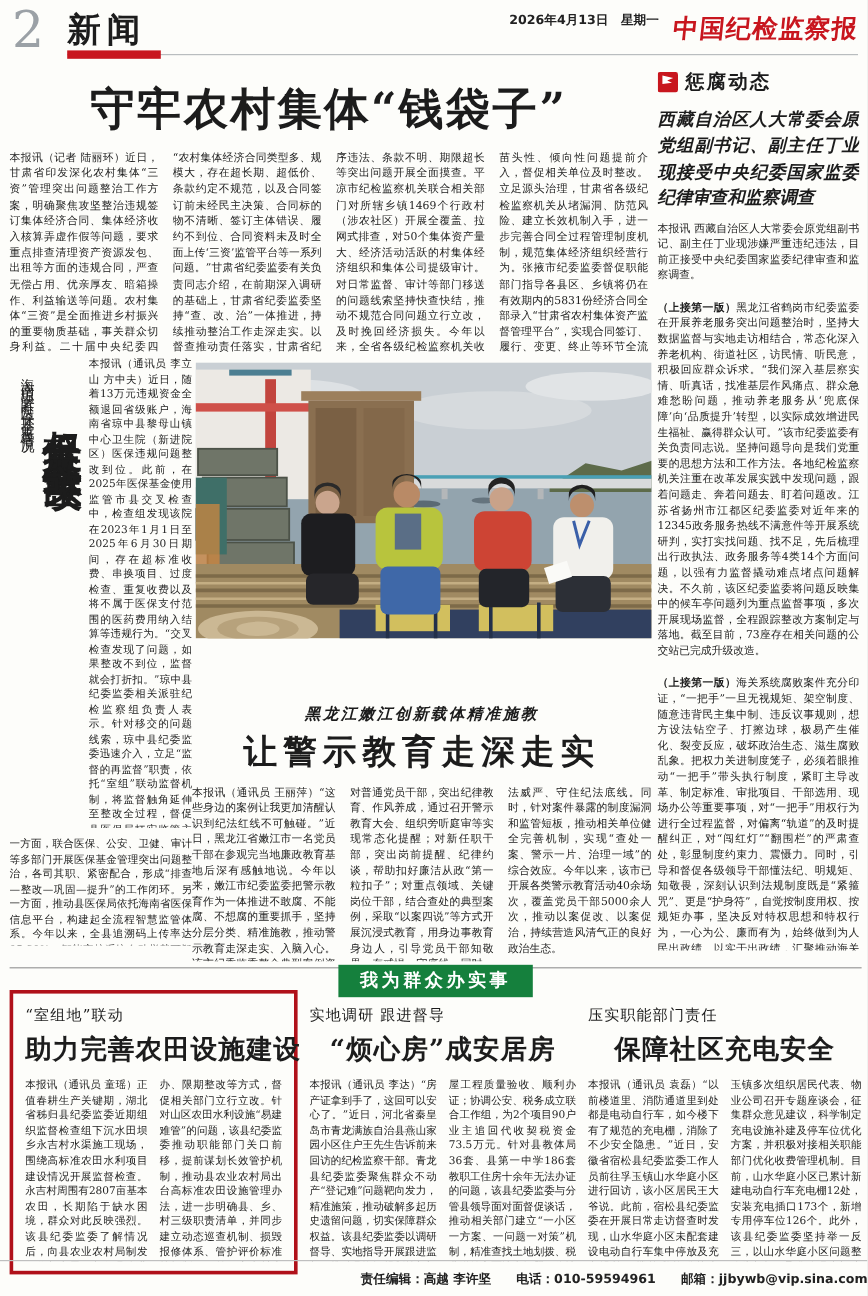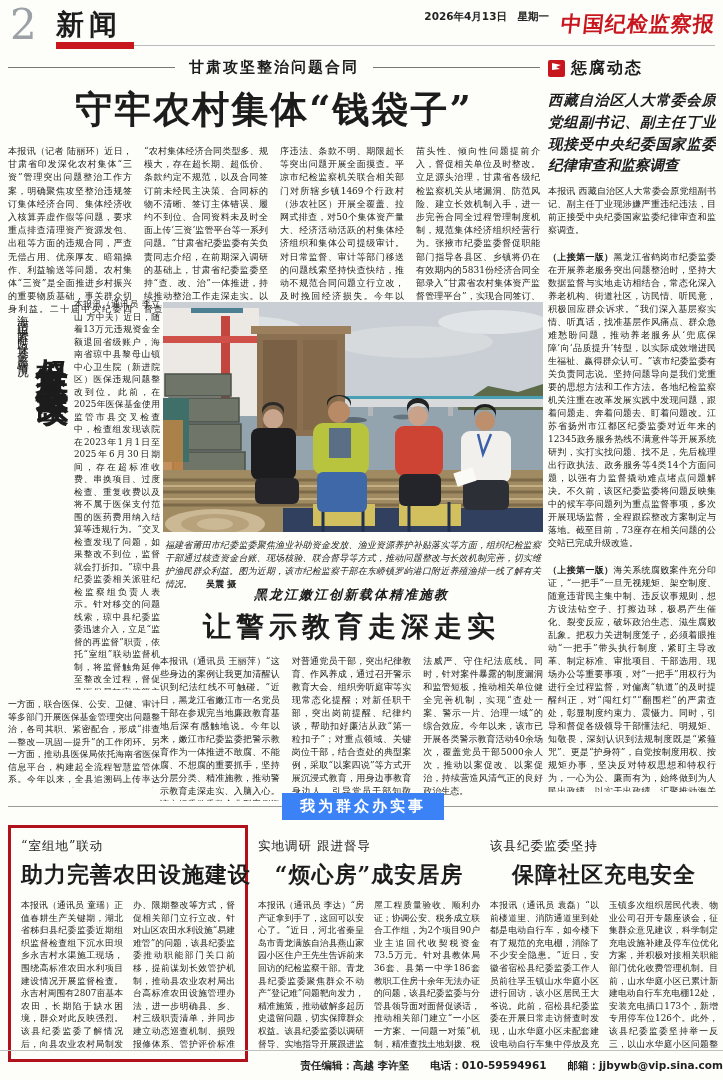--- a/index.html
+++ b/index.html
@@ -52,21 +52,21 @@
   .edu{position:absolute;left:160px;top:586px;width:383px;}
   .edu .kicker{text-align:center;font-size:13px;font-weight:bold;letter-spacing:2px;font-style:italic;}
   .edu h2{margin:4px 0 9px;text-align:center;font-size:28px;font-weight:800;letter-spacing:5px;}
   .cols3{display:flex;gap:12px;height:146px;overflow:hidden;}
   .cols3 .col{flex:1;font-size:9px;line-height:13px;text-align:justify;overflow:hidden;}
 
   
   .service{position:absolute;left:8px;top:793px;width:710px;}
   .banner-row{position:relative;height:28px;}
   .banner-line{position:absolute;left:0;right:0;top:13px;height:1px;background:#9a9a9a;}
-  .banner-badge{position:absolute;left:50%;top:0;transform:translateX(-50%);background:#3b82f6;color:#fff;
+  .banner-badge{position:absolute;left:50%;top:11px;transform:translateX(-50%);background:#15803d;color:#fff;
                 font-size:15px;font-weight:bold;letter-spacing:3px;padding:4px 18px;}
   .service-grid{display:flex;gap:10px;margin-top:4px;align-items:stretch;}
   .svc{box-sizing:border-box;}
   .svc-1{width:240px;border:3px solid #b0111a;padding:10px 10px 8px;}
   .svc-2{width:222px;padding-top:13px;}
   .svc-3{width:228px;padding-top:13px;}
   .svc-kicker{text-align:left;font-size:12.5px;letter-spacing:1px;}
   .svc h2{margin:5px 0 9px;text-align:center;font-size:22px;font-weight:900;letter-spacing:1px;white-space:nowrap;}
   .cols2{display:flex;gap:10px;height:152px;overflow:hidden;}
   .cols2 .col{flex:1;font-size:8.8px;line-height:12.6px;text-align:justify;overflow:hidden;}
@@ -86,25 +86,20 @@
     <div class="section-title">新闻</div>
     <div class="header-rule"></div>
     <div class="section-underline"></div>
     <div class="mast-right">
       <span class="mast-date">2026年4月13日　星期一</span>
       <span class="paper-name">中国纪检监察报</span>
     </div>
   </header>
 
   <section class="lead">
-    <div class="kicker-row">
-      <span class="rule"></span>
-      <h3>甘肃攻坚整治问题合同</h3>
-      <span class="rule"></span>
-    </div>
     <h1>守牢农村集体“钱袋子”</h1>
     <div class="cols4">
       <div class="col">本报讯（记者 陆丽环）近日，甘肃省印发深化农村集体“三资”管理突出问题整治工作方案，明确聚焦攻坚整治违规签订集体经济合同、集体经济收入核算弄虚作假等问题，要求重点排查清理资产资源发包、出租等方面的违规合同，严查无偿占用、优亲厚友、暗箱操作、利益输送等问题。农村集体“三资”是全面推进乡村振兴的重要物质基础，事关群众切身利益。二十届中央纪委四次、五次全会连续两年对整治农村集体“三资”管理突出问题作出部署。甘肃省纪委监委自2024年起在全省开展农村集体“三资”管理突出问题专项整治，今年进入拓展提升专项整治攻坚阶段。今年以来，甘肃省各级纪检监察机关立足职能职责，紧盯突出问题持续压实责任，以有力监督执纪向系统治理和问题合同“亮剑”，守牢农村集体“钱袋子”。</div>
       <div class="col">“农村集体经济合同类型多、规模大，存在超长期、超低价、条款约定不规范，以及合同签订前未经民主决策、合同标的物不清晰、签订主体错误、履约不到位、合同资料未及时全面上传‘三资’监管平台等一系列问题。”甘肃省纪委监委有关负责同志介绍，在前期深入调研的基础上，甘肃省纪委监委坚持“查、改、治”一体推进，持续推动整治工作走深走实。以督查推动责任落实，甘肃省纪委监委建立每月调度机制，对农业农村等行业主管部门集中督查。驻省农业农村厅纪检监察组与驻在单位成立深化农村集体“三资”管理突出问题整治工作专班，对全省264个重点村全覆盖督导，持续压实县乡监管责任和村级实施主体责任。天水市纪委监委督促农业农村、财政、审计等部门协同发力，对经济合同中存在的内容违规、程</div>
       <div class="col">序违法、条款不明、期限超长等突出问题开展全面摸查。平凉市纪检监察机关联合相关部门对所辖乡镇1469个行政村（涉农社区）开展全覆盖、拉网式排查，对50个集体资产量大、经济活动活跃的村集体经济组织和集体公司提级审计。对日常监督、审计等部门移送的问题线索坚持快查快结，推动不规范合同问题立行立改，及时挽回经济损失。今年以来，全省各级纪检监察机关收到农村集体“三资”管理领域问题线索319条，推动职能部门整改不规范的农村集体经济合同166份，收回履约不及时资金31万余元。敦煌市纪委监委紧盯“四议两公开”制度流于形式、资产处置暗箱操作、超长期合同、超低价经济合同等背后的腐败问题严查快办。陇西县纪委监委按照“即知即改、边查边改、限期整改”原则，对发现的问题线索逐一研判、分类处置，对</div>
       <div class="col">苗头性、倾向性问题提前介入，督促相关单位及时整改。立足源头治理，甘肃省各级纪检监察机关从堵漏洞、防范风险、建立长效机制入手，进一步完善合同全过程管理制度机制，规范集体经济组织经营行为。张掖市纪委监委督促职能部门指导各县区、乡镇将仍在有效期内的5831份经济合同全部录入“甘肃省农村集体资产监督管理平台”，实现合同签订、履行、变更、终止等环节全流程线上管理、动态跟踪。同时，针对基层合同文本不规范问题，推动市农业农村局制定农村集体经济合同示范文本，明确合同条款、权利义务与违约责任，防范合同风险。敦煌市纪委监委督促市农业农村局严格推行合同签订前校审制度，由法律顾问对合同条款进行合规性审查，确保合同内容合法、准确、无歧义，平台交易合同签订率达到100%。</div>
     </div>
   </section>
 
   <aside class="rightcol">
@@ -199,21 +194,20 @@
       <path d="M244,112 a11,11 0 0 1 22,0 l0,-8 a11,9 0 0 0 -22,2 Z" fill="#232323"></path>
       <rect x="232" y="124" width="48" height="50" rx="9" fill="#cd4434"></rect>
       <rect x="236" y="172" width="42" height="32" rx="6" fill="#23252a"></rect>
       <circle cx="322" cy="119" r="10" fill="#bd8f6d"></circle>
       <path d="M311,116 a11,11 0 0 1 22,0 l0,-6 a11,8 0 0 0 -22,0 Z" fill="#1f1f1f"></path>
       <rect x="298" y="129" width="50" height="52" rx="9" fill="#f1f0ec"></rect>
       <polyline points="315,132 320,152 328,132" fill="none" stroke="#3a5fa8" stroke-width="2.5"></polyline>
       <rect x="300" y="178" width="46" height="30" rx="6" fill="#2c2f36"></rect>
       <rect x="292" y="168" width="20" height="14" transform="rotate(-18 302 175)" fill="#fafaf7"></rect>
     </svg>
-    <figcaption><span>福建省莆田市纪委监委聚焦渔业补助资金发放、渔业资源养护补贴落实等方面，组织纪检监察干部通过核查资金台账、现场核验、联合督导等方式，推动问题整改与长效机制完善，切实维护渔民群众利益。图为近期，该市纪检监察干部在东峤镇罗屿港口附近养殖渔排一线了解有关情况。</span><span class="credit">吴震 摄</span></figcaption>
   </figure>
 
   <section class="edu">
     <div class="kicker">黑龙江嫩江创新载体精准施教</div>
     <h2>让警示教育走深走实</h2>
     <div class="cols3">
       <div class="col">本报讯（通讯员 王丽萍）“这些身边的案例让我更加清醒认识到纪法红线不可触碰。”近日，黑龙江省嫩江市一名党员干部在参观完当地廉政教育基地后深有感触地说。今年以来，嫩江市纪委监委把警示教育作为一体推进不敢腐、不能腐、不想腐的重要抓手，坚持分层分类、精准施教，推动警示教育走深走实、入脑入心。该市纪委监委整合典型案例资源，建立警示教育案例库，针对不同领域、不同层级党员干部特点，量身定制警示教育“套餐”。</div>
       <div class="col">对普通党员干部，突出纪律教育、作风养成，通过召开警示教育大会、组织旁听庭审等实现常态化提醒；对新任职干部，突出岗前提醒、纪律约谈，帮助扣好廉洁从政“第一粒扣子”；对重点领域、关键岗位干部，结合查处的典型案例，采取“以案四说”等方式开展沉浸式教育，用身边事教育身边人，引导党员干部知敬畏、存戒惧、守底线。同时，该市纪委监委联合相关部门拍摄警示教育专题片，组织党员干部走进廉政教育基地、庭审现场，实地感受纪</div>
       <div class="col">法威严、守住纪法底线。同时，针对案件暴露的制度漏洞和监管短板，推动相关单位健全完善机制，实现“查处一案、警示一片、治理一域”的综合效应。今年以来，该市已开展各类警示教育活动40余场次，覆盖党员干部5000余人次，推动以案促改、以案促治，持续营造风清气正的良好政治生态。</div>
     </div>
@@ -235,21 +229,21 @@
       </article>
       <article class="svc svc-2">
         <div class="svc-kicker">实地调研 跟进督导</div>
         <h2>“烦心房”成安居房</h2>
         <div class="cols2">
           <div class="col">本报讯（通讯员 李达）“房产证拿到手了，这回可以安心了。”近日，河北省秦皇岛市青龙满族自治县燕山家园小区住户王先生告诉前来回访的纪检监察干部。青龙县纪委监委聚焦群众不动产“登记难”问题靶向发力，精准施策，推动破解多起历史遗留问题，切实保障群众权益。该县纪委监委以调研督导、实地指导开展跟进监督，推动县资源规划等部门对全县22个住宅项目8000余套房屋开展拉网式排查，对工程质量验收滞后、开发商代收契税未缴还等问题建立台账，逐一销号。通过督促相关部门专题调度、现场办公、联动攻坚，高效完成燕山家园小区400余套房</div>
           <div class="col">屋工程质量验收、顺利办证；协调公安、税务成立联合工作组，为2个项目90户业主追回代收契税资金73.5万元。针对县教体局36套、县第一中学186套教职工住房十余年无法办证的问题，该县纪委监委与分管县领导面对面督促谈话，推动相关部门建立“一小区一方案、一问题一对策”机制，精准查找土地划拨、税费缴纳方面堵点问题，依法依规协调解决政策障碍，推动这一历史遗留问题妥善解决。该县纪委监委坚持“当下改”与“长久立”相结合，督促县资源规划等部门总结经验，建立住宅项目“登记难”问题常态化整治工作机制，从源头上防范新问题产生。</div>
         </div>
       </article>
       <article class="svc svc-3">
-        <div class="svc-kicker">该县纪委监委坚持</div>
+        <div class="svc-kicker">压实职能部门责任</div>
         <h2>保障社区充电安全</h2>
         <div class="cols2">
           <div class="col">本报讯（通讯员 袁磊）“以前楼道里、消防通道里到处都是电动自行车，如今楼下有了规范的充电棚，消除了不少安全隐患。”近日，安徽省宿松县纪委监委工作人员前往孚玉镇山水华庭小区进行回访，该小区居民王大爷说。此前，宿松县纪委监委在开展日常走访督查时发现，山水华庭小区未配套建设电动自行车集中停放及充电设施，楼栋私拉乱接电线、车辆挤占车位、堵塞消防通道等现象较为严重，群众反映强烈。该县纪委监委将此问题作为立行立改事项，向县住建局、孚玉镇进行移交，明确整改责任主体、压实整改要求。在县纪委监委的监督推动下，县住建局、孚</div>
           <div class="col">玉镇多次组织居民代表、物业公司召开专题座谈会，征集群众意见建议，科学制定充电设施补建及停车位优化方案，并积极对接相关职能部门优化收费管理机制。目前，山水华庭小区已累计新建电动自行车充电棚12处，安装充电插口173个，新增专用停车位126个。此外，该县纪委监委坚持举一反三，以山水华庭小区问题整改为契机，聚焦全县老旧小区、安置小区等重点区域，紧盯电动自行车充电设施配套、停放秩序管理等关键环节，推动县住建局及属地政府对21个存在充电安全隐患的小区实施电路改造，新增充电插口1230个。</div>
         </div>
       </article>
     </div>
   </section>
 
   <footer class="footer">

